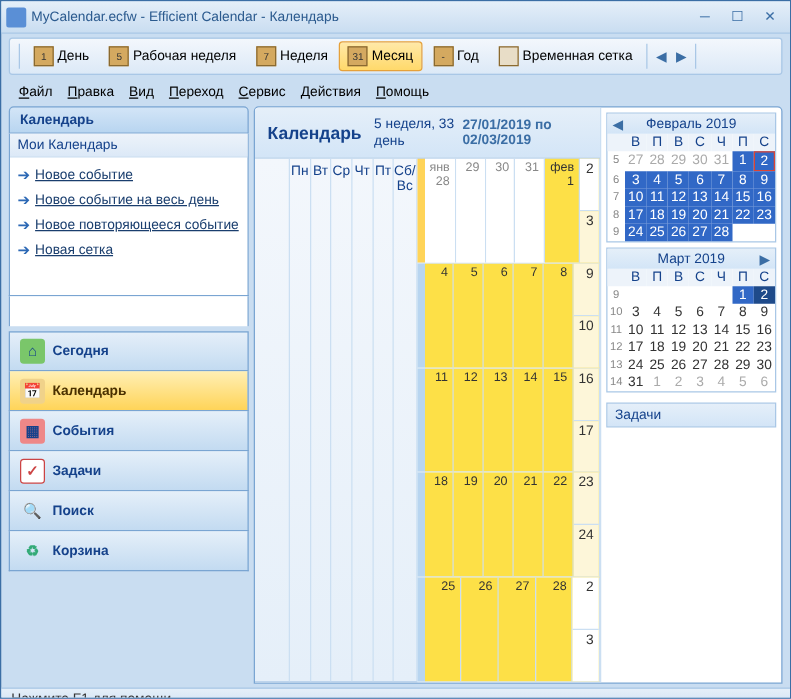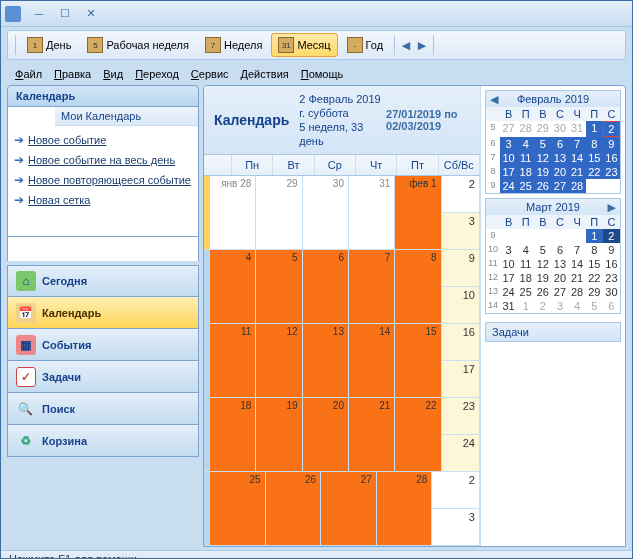--- a/index.html
+++ b/index.html
@@ -21,47 +21,47 @@
   .menubar { height: 22px; display: flex; align-items: center; padding: 0 8px; }
   .menubar span { padding: 2px 6px; cursor: pointer; text-decoration-color: transparent; }
   .menubar span::first-letter { text-decoration: underline; }
   
   .main { display: flex; height: 462px; padding: 0 6px; gap: 4px; }
   
   .sidebar { width: 192px; display: flex; flex-direction: column; }
   .panel-head { background: linear-gradient(#d3e5f7, #b8d5f0); border: 1px solid #7aa5d2; padding: 4px 8px; color: #15428b; font-weight: bold; }
   .panel-head.round { border-radius: 4px 4px 0 0; }
   .panel-body { background: #fff; border: 1px solid #7aa5d2; border-top: none; flex: 0 0 auto; }
-  .subhead { background: linear-gradient(#edf3fa, #dce9f7); border-bottom: 1px solid #c7dbef; padding: 3px 6px; color: #15428b; margin-left: 47px; }
+  .subhead { background: linear-gradient(#edf3fa, #dce9f7); border-bottom: 1px solid #c7dbef; padding: 3px 6px; color: #15428b; }
   .linklist { padding: 4px 0; height: 110px; overflow: hidden; }
   .linklist div { display: flex; align-items: center; padding: 3px 6px; cursor: pointer; color: #1a3e6e; white-space: nowrap; overflow: hidden; }
   .linklist .arrow { color: #2d69b5; margin-right: 4px; font-size: 12px; }
   .linklist .txt { text-decoration: underline; }
   .blank { background: #fff; height: 24px; border-left: 1px solid #7aa5d2; border-right: 1px solid #7aa5d2; }
   
   .navstack { margin-top: 4px; }
   .navitem { display: flex; align-items: center; height: 32px; padding: 0 8px; border: 1px solid #7aa5d2; border-top: none; background: linear-gradient(#e5eff9, #c3dbf1); cursor: pointer; color: #15428b; font-weight: bold; }
   .navitem:first-child { border-top: 1px solid #7aa5d2; }
   .navitem.sel { background: linear-gradient(#ffefb5, #ffd458); color: #4a3000; }
   .navitem .nicon { width: 20px; height: 20px; margin-right: 6px; border-radius: 3px; display: flex; align-items: center; justify-content: center; font-size: 12px; }
   
   .center { flex: 1; display: flex; background: #fff; border: 1px solid #7aa5d2; border-radius: 4px 4px 0 0; overflow: hidden; }
   .cal-main { flex: 1; display: flex; flex-direction: column; border-right: 1px solid #cbdff2; }
   .cal-head { background: linear-gradient(#e5eff9, #d3e5f7); padding: 6px 10px; display: flex; align-items: center; border-bottom: 1px solid #a9c7e6; }
   .cal-head .ctitle { color: #15428b; font-weight: bold; font-size: 14px; margin-right: 10px; }
   .cal-head .cinfo { color: #15428b; font-size: 11px; line-height: 14px; }
   .cal-head .crange { color: #3b6ea5; margin-left: auto; font-weight: bold; }
   
-  .grid { flex: 1; display: flex; flex-direction: column; }
+  .grid { flex: 1; display: flex; flex-direction: row; }
   .ghead { display: flex; background: linear-gradient(#f3f7fc, #e5eff9); border-bottom: 1px solid #a9c7e6; }
   .ghead div { flex: 1; text-align: center; padding: 4px 0; color: #15428b; border-right: 1px solid #cbdff2; }
   .ghead div:first-child { flex: 0 0 28px; }
   .grows { flex: 1; display: flex; flex-direction: column; }
   .grow { flex: 1; display: flex; border-bottom: 1px solid #cbdff2; }
-  .gcell { flex: 1; border-right: 1px solid #cbdff2; background: #f97316; position: relative; padding: 2px 4px; text-align: right; color: #333; font-size: 10px; }
+  .gcell { flex: 1; border-right: 1px solid #cbdff2; background: #fde047; position: relative; padding: 2px 4px; text-align: right; color: #333; font-size: 10px; }
   .gcell.gray { background: #fff; color: #888; }
   .gcell.split { padding: 0; display: flex; flex-direction: column; }
   .gcell.split > div { flex: 1; padding: 2px 4px; text-align: right; border-bottom: 1px solid #cbdff2; }
   .gcell.split > div:last-child { border-bottom: none; }
   .grow .marker { flex: 0 0 6px; background: #b8d5f0; }
   .grow .marker.cur { background: #ffd458; }
   
   .right { width: 144px; display: flex; flex-direction: column; padding: 4px; gap: 4px; overflow-y: auto; }
   .mini { border: 1px solid #a9c7e6; }
   .mini-head { display: flex; align-items: center; justify-content: center; background: linear-gradient(#e5eff9, #d3e5f7); padding: 2px 0; color: #15428b; position: relative; }
@@ -79,20 +79,21 @@
   .mini-grid .d.sel { background: #1e4a8a; color: #fff; }
   .taskdiv { background: linear-gradient(#e5eff9, #d3e5f7); border: 1px solid #a9c7e6; padding: 3px 6px; color: #15428b; }
   
   .status { height: 20px; background: linear-gradient(#e5eff9, #c9ddf1); border-top: 1px solid #a9c7e6; padding: 2px 8px; color: #333; margin-top: 3px; }
 </style>
 </head>
 <body>
 
 <div class="titlebar">
   <div class="icon"></div>
+  <div class="title">MyCalendar.ecfw - Efficient Calendar - Календарь</div>
   <div class="winbtn">─</div>
   <div class="winbtn">☐</div>
   <div class="winbtn">✕</div>
 </div>
 
 <div class="toolbar">
   <div class="sep"></div>
   <div class="tbtn">
       <div class="ticon">1</div>
       <span>День</span>
@@ -105,20 +106,24 @@
       <div class="ticon">7</div>
       <span>Неделя</span>
     </div>
   <div class="tbtn active">
       <div class="ticon">31</div>
       <span>Месяц</span>
     </div>
   <div class="tbtn">
       <div class="ticon">-</div>
       <span>Год</span>
+    </div>
+  <div class="tbtn">
+      <div class="ticon tgrid"></div>
+      <span>Временная сетка</span>
     </div>
   <div class="sep"></div>
   <div class="navarrow">◀</div>
   <div class="navarrow">▶</div>
   <div class="sep"></div>
 </div>
 
 <div class="menubar">
   <span>Файл</span>
   <span>Правка</span>
@@ -180,21 +185,20 @@
           <span>Корзина</span>
         </div>
     </div>
   </div>
 
   <div class="center">
     <div class="cal-main">
       <div class="cal-head">
         <div class="ctitle">Календарь</div>
         <div class="cinfo">
-          <div>2 Февраль 2019 г. суббота</div>
           <div>5 неделя, 33 день</div>
         </div>
         <div class="crange">27/01/2019 по 02/03/2019</div>
       </div>
       <div class="grid">
         <div class="ghead" id="ghead">
             <div></div>
             <div>Пн</div>
             <div>Вт</div>
             <div>Ср</div>

